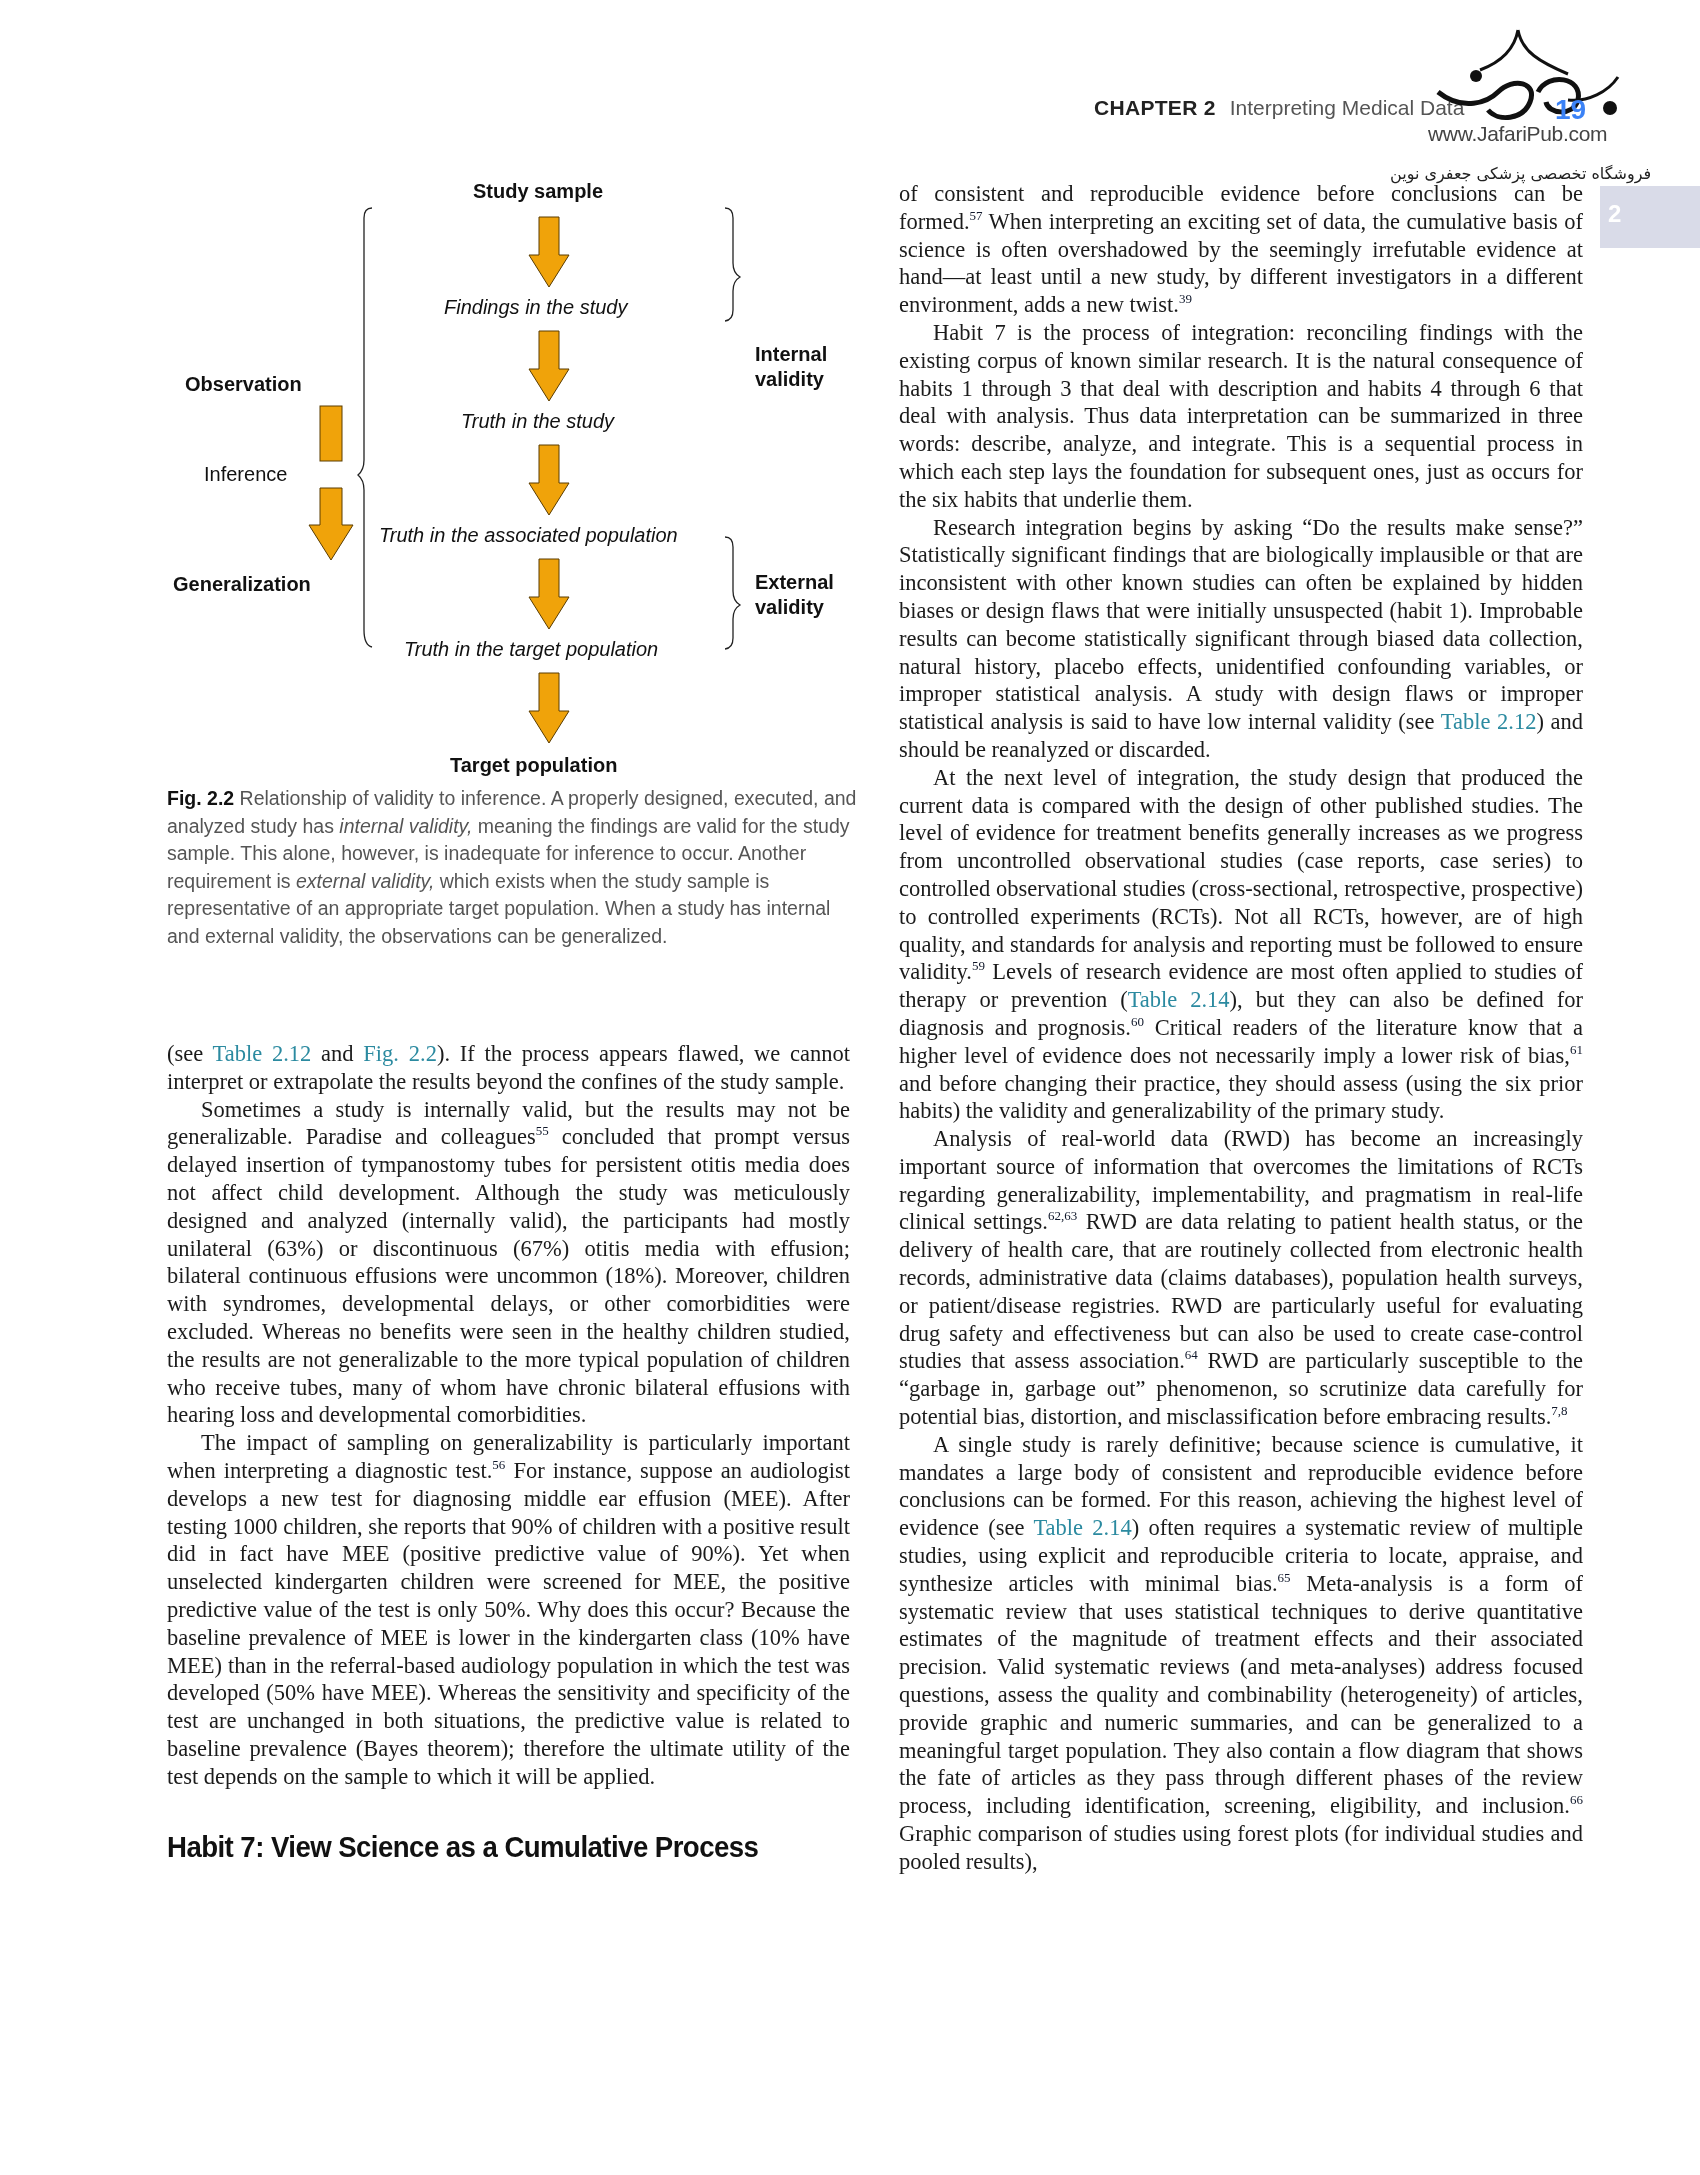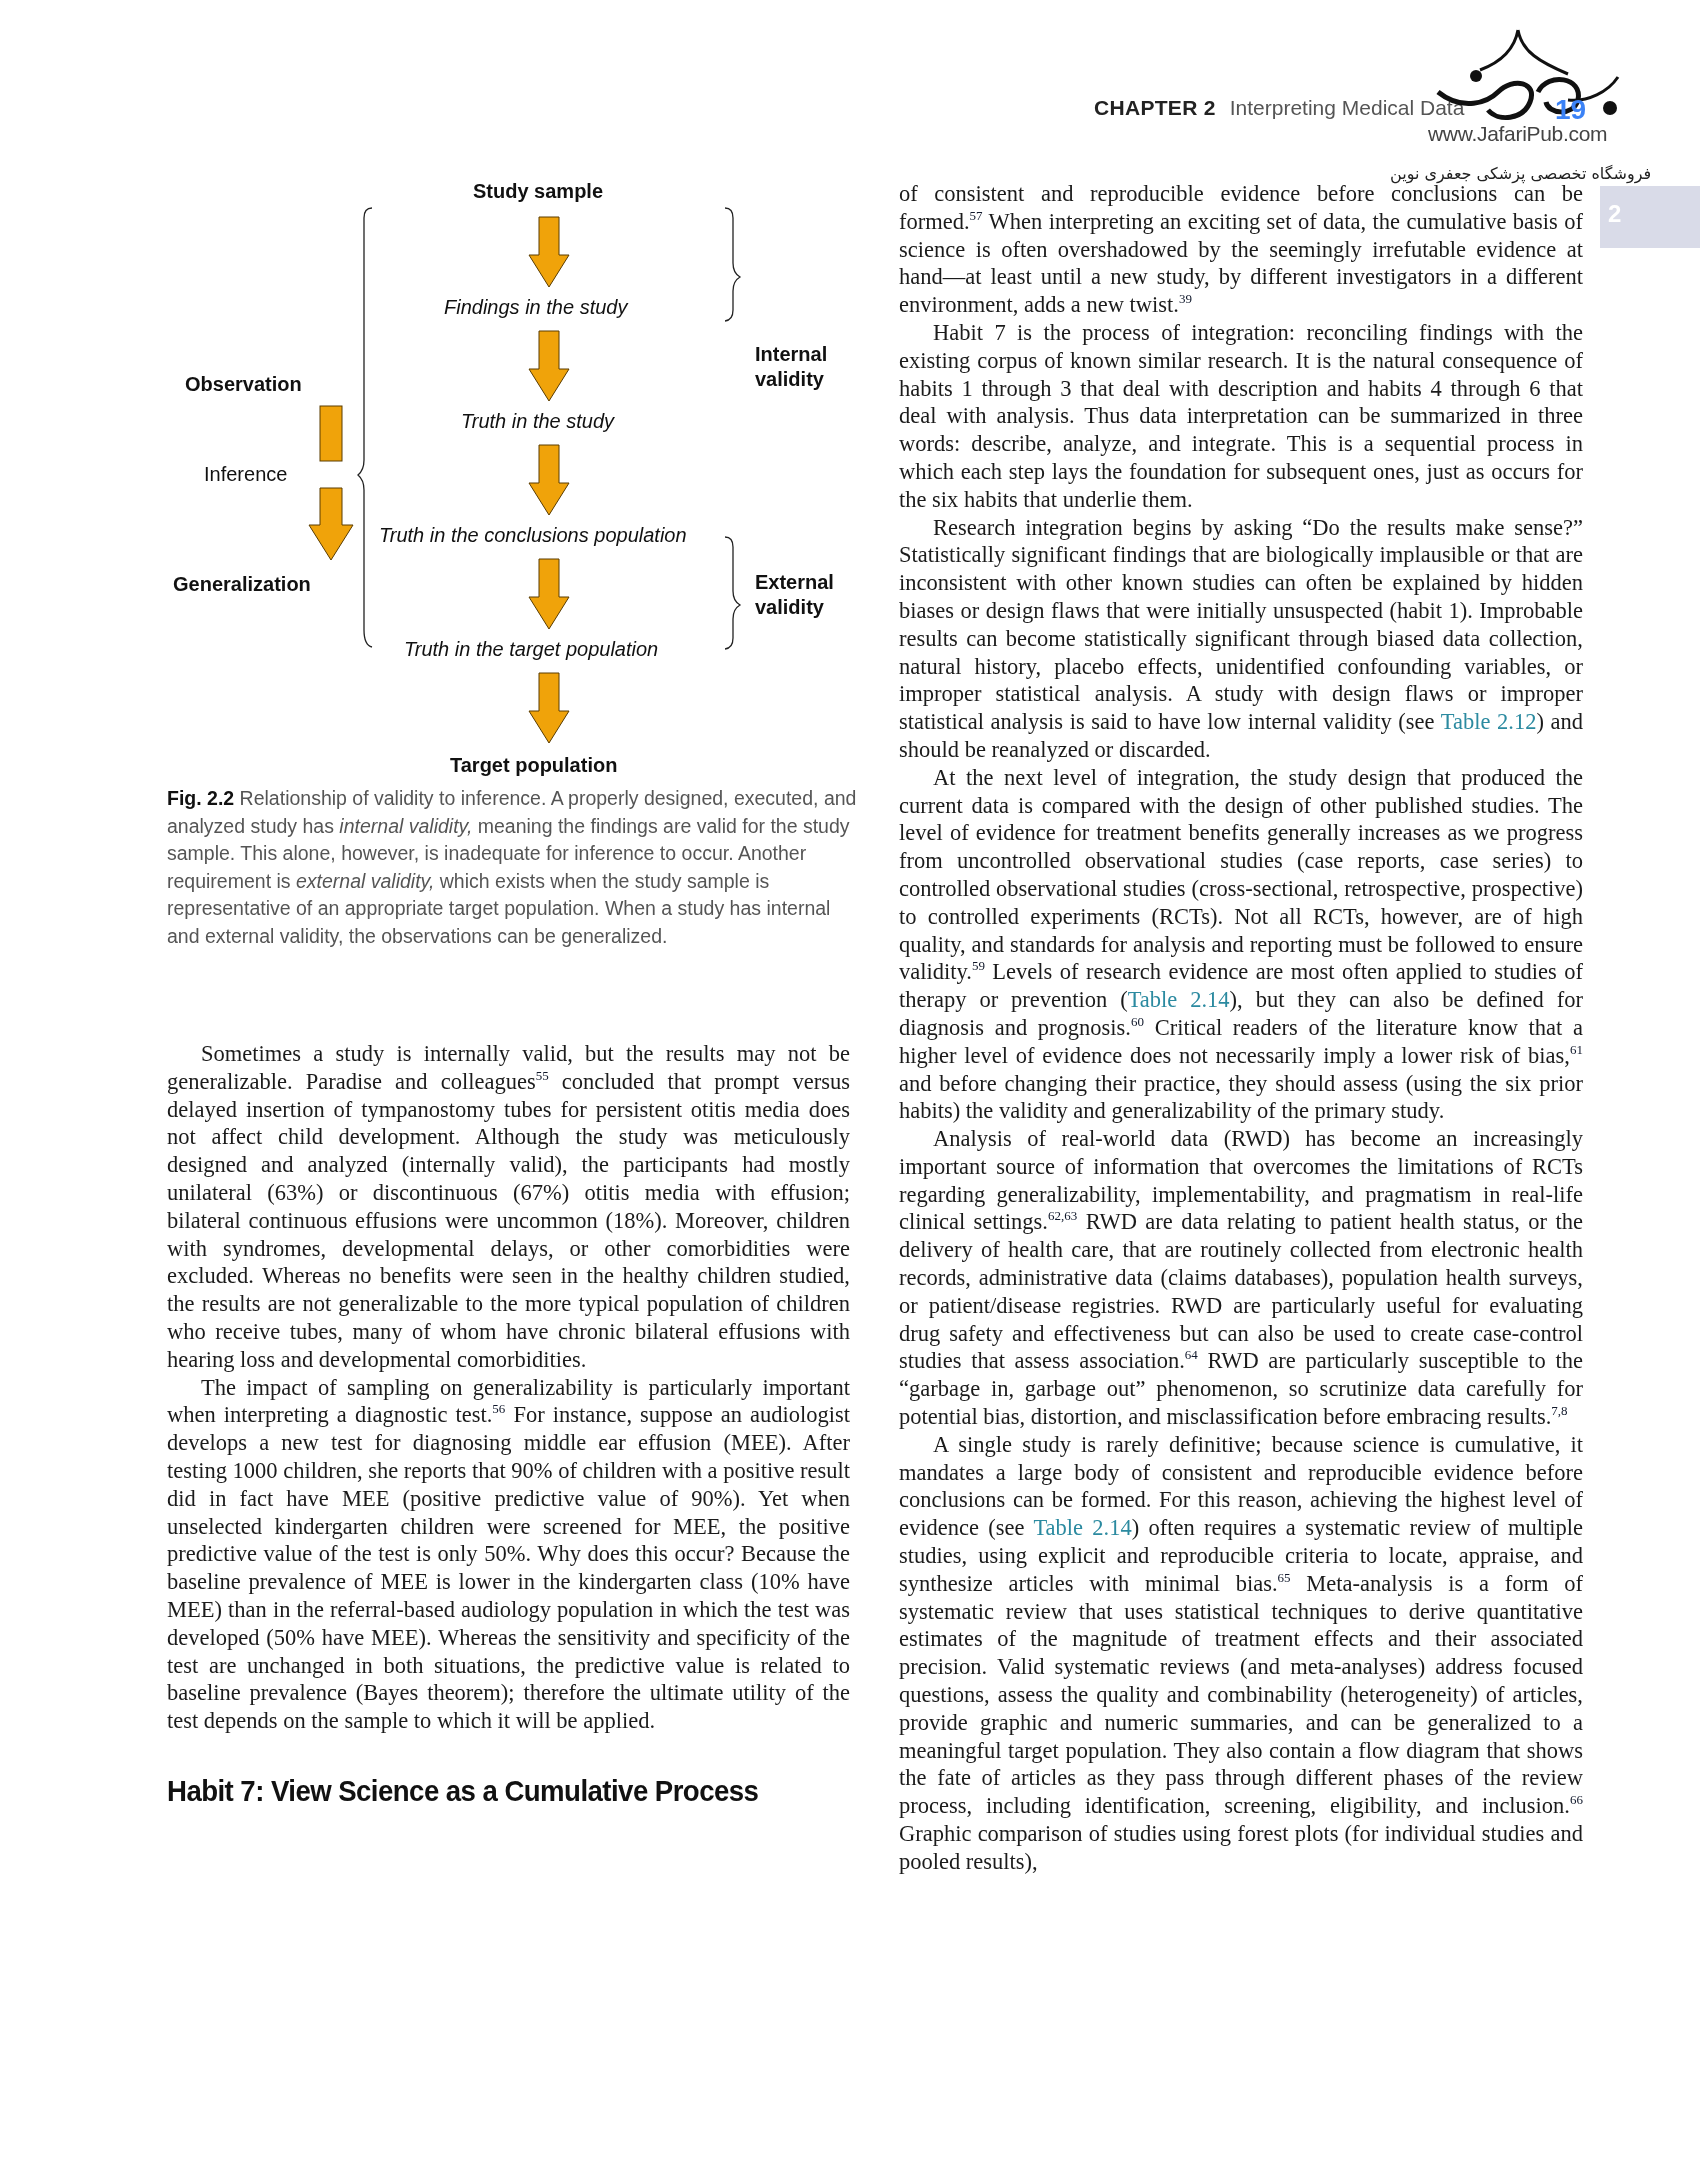--- a/index.html
+++ b/index.html
@@ -55,21 +55,21 @@
 <div class="shop-line">فروشگاه تخصصی پزشکی جعفری نوین</div>
 <div class="chapter-tab">
   <span>2</span>
 </div>
 
 <div class="figure">
 
   <div class="fig-label b" style="left:323px; top:10px;">Study sample</div>
   <div class="fig-label i" style="left:294px; top:126px;">Findings in the study</div>
   <div class="fig-label i" style="left:311px; top:240px;">Truth in the study</div>
-  <div class="fig-label i" style="left:229px; top:354px;">Truth in the conclusions population</div>
+  <div class="fig-label i" style="left:229px; top:354px;">Truth in the associated population</div>
   <div class="fig-label i" style="left:254px; top:468px;">Truth in the target population</div>
   <div class="fig-label b" style="left:300px; top:584px;">Target population</div>
 
   <div class="fig-label b" style="left:35px; top:203px;">Observation</div>
   <div class="fig-label" style="left:54px; top:293px;">Inference</div>
   <div class="fig-label b" style="left:23px; top:403px;">Generalization</div>
 
   <div class="fig-label b" style="left:605px; top:172px; line-height:25px;">
     <div>Internal</div>
     <div>validity</div>
@@ -112,20 +112,23 @@
 
     <path d="M575 201 Q 583 201 583 211 L583 255 Q 583 265 590 269 Q 583 273 583 283 L583 302 Q 583 312 575 313" fill="none" stroke="#222" stroke-width="1.3" transform="translate(0,166)"></path>
   </svg>
 </div>
 
 <div class="caption">
   <span class="cap-num">Fig. 2.2</span><span> Relationship of validity to inference. A properly designed, executed, and analyzed study has </span><em>internal validity,</em><span> meaning the findings are valid for the study sample. This alone, however, is inadequate for inference to occur. Another requirement is </span><em>external validity,</em><span> which exists when the study sample is representative of an appropriate target population. When a study has internal and external validity, the observations can be generalized.</span>
 </div>
 
 <div class="col col-left">
+  <p>
+    <span>(see </span><a class="xref">Table 2.12</a><span> and </span><a class="xref">Fig. 2.2</a><span>). If the process appears flawed, we cannot interpret or extrapolate the results beyond the confines of the study sample.</span>
+  </p>
   <p class="indent">
     <span>Sometimes a study is internally valid, but the results may not be generalizable. Paradise and colleagues</span><sup>55</sup><span> concluded that prompt versus delayed insertion of tympanostomy tubes for persistent otitis media does not affect child development. Although the study was meticulously designed and analyzed (internally valid), the participants had mostly unilateral (63%) or discontinuous (67%) otitis media with effusion; bilateral continuous effusions were uncommon (18%). Moreover, children with syndromes, developmental delays, or other comorbidities were excluded. Whereas no benefits were seen in the healthy children studied, the results are not generalizable to the more typical population of children who receive tubes, many of whom have chronic bilateral effusions with hearing loss and developmental comorbidities.</span>
   </p>
   <p class="indent">
     <span>The impact of sampling on generalizability is particularly important when interpreting a diagnostic test.</span><sup>56</sup><span> For instance, suppose an audiologist develops a new test for diagnosing middle ear effusion (MEE). After testing 1000 children, she reports that 90% of children with a positive result did in fact have MEE (positive predictive value of 90%). Yet when unselected kindergarten children were screened for MEE, the positive predictive value of the test is only 50%. Why does this occur? Because the baseline prevalence of MEE is lower in the kindergarten class (10% have MEE) than in the referral-based audiology population in which the test was developed (50% have MEE). Whereas the sensitivity and specificity of the test are unchanged in both situations, the predictive value is related to baseline prevalence (Bayes theorem); therefore the ultimate utility of the test depends on the sample to which it will be applied.</span>
   </p>
   <h2 class="section-heading">Habit 7: View Science as a Cumulative Process</h2>
 </div>
 
 <div class="col col-right">

